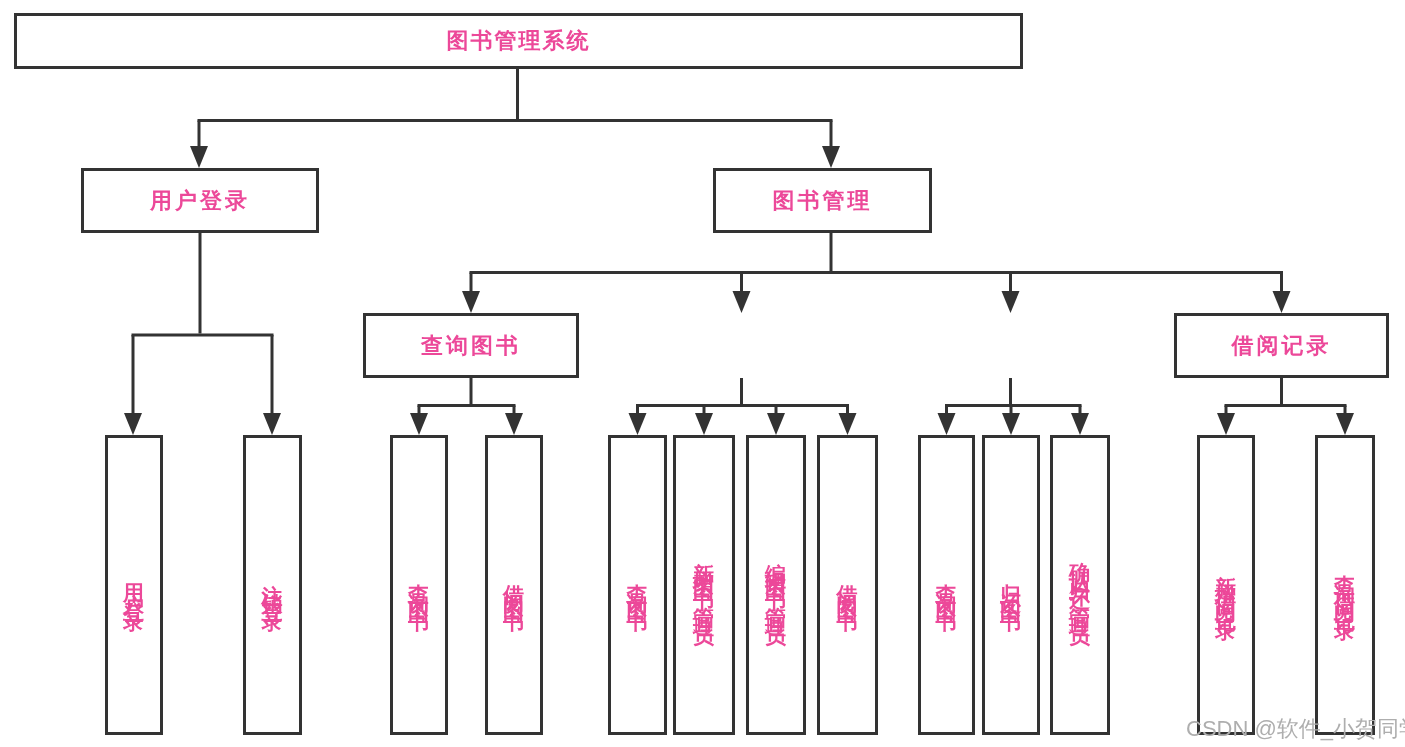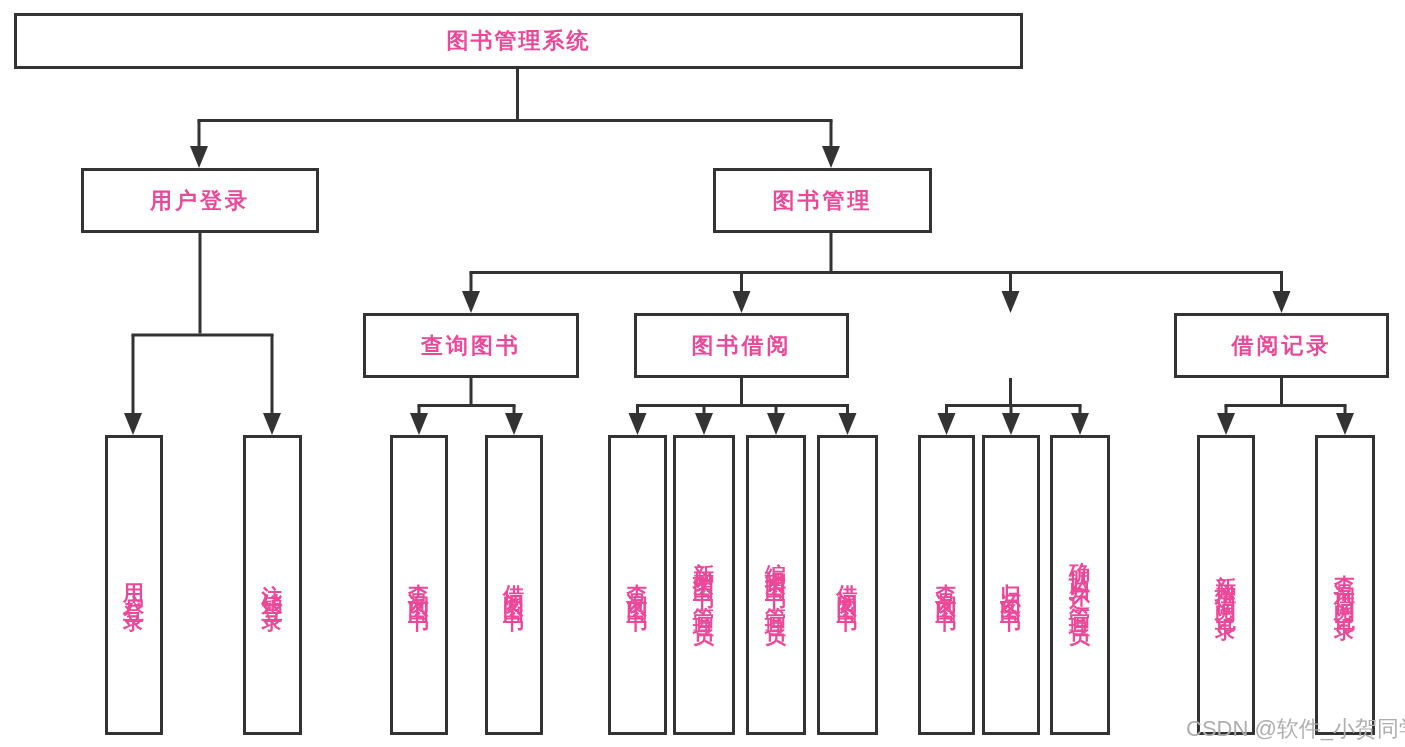--- a/index.html
+++ b/index.html
@@ -160,23 +160,20 @@
   <div class="node h" style="left:81px; top:168px; width:238px; height:65px;">
     <span>用户登录</span>
   </div>
   <div class="node h" style="left:713px; top:168px; width:219px; height:65px;">
     <span>图书管理</span>
   </div>
 
   <div class="node h" style="left:363px; top:313px; width:216px; height:65px;">
     <span>查询图书</span>
   </div>
-  <div class="node h" style="left:634px; top:313px; width:215px; height:65px;">
-    <span>图书借阅</span>
-  </div>
   <div class="node h" style="left:1174px; top:313px; width:215px; height:65px;">
     <span>借阅记录</span>
   </div>
 
   <div class="node v" style="left:105px; top:435px; width:58px; height:300px;">
     <span>用户登录</span>
   </div>
   <div class="node v" style="left:243px; top:435px; width:59px; height:300px;">
     <span>注销登录</span>
   </div>

